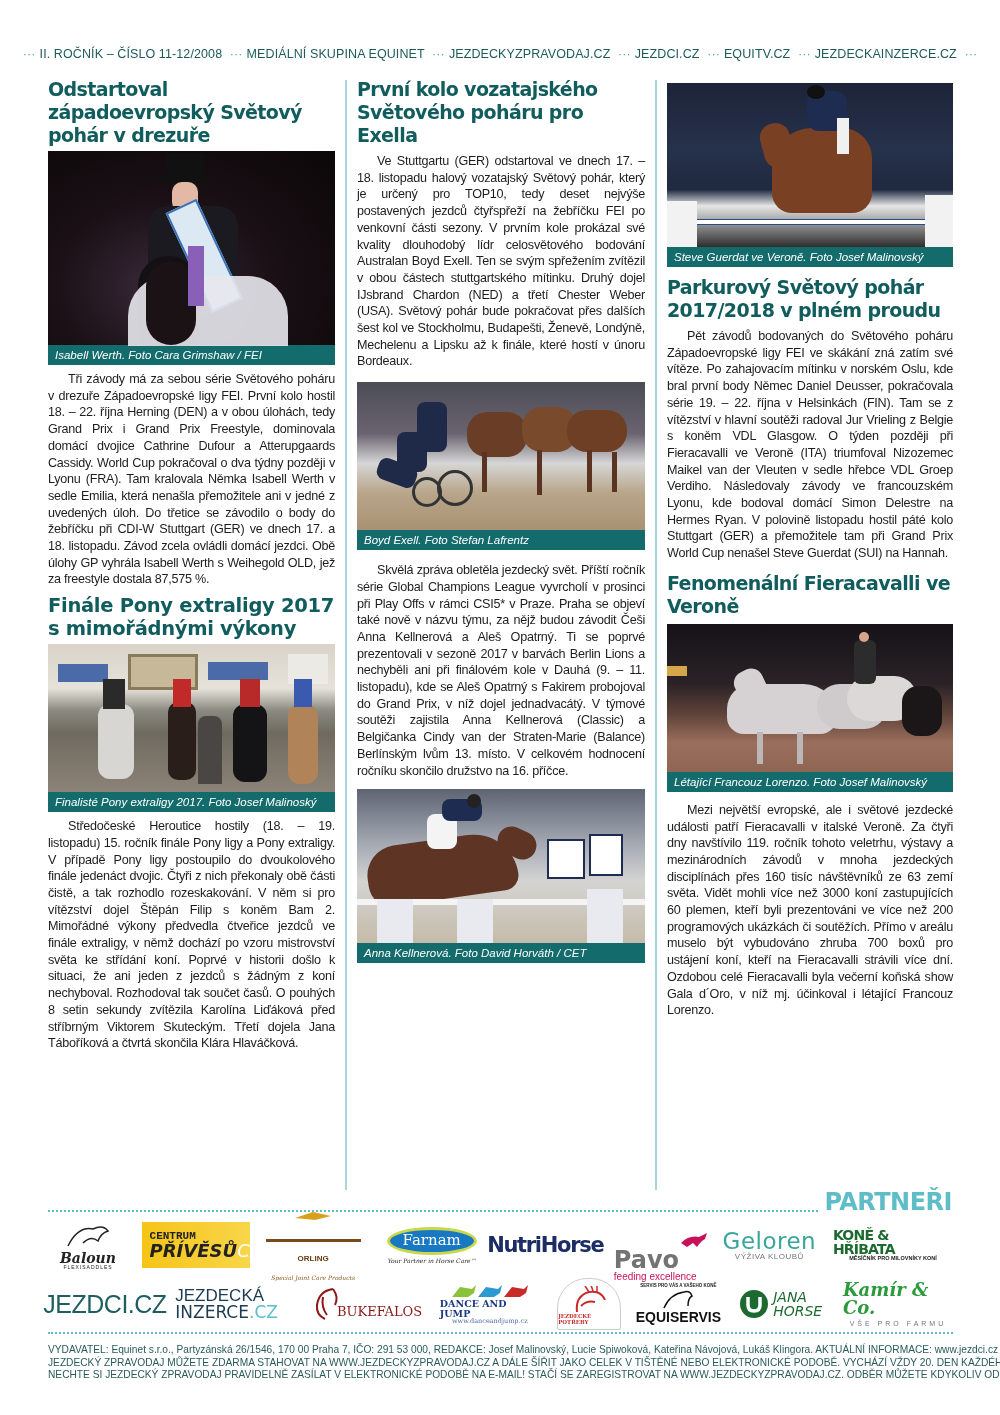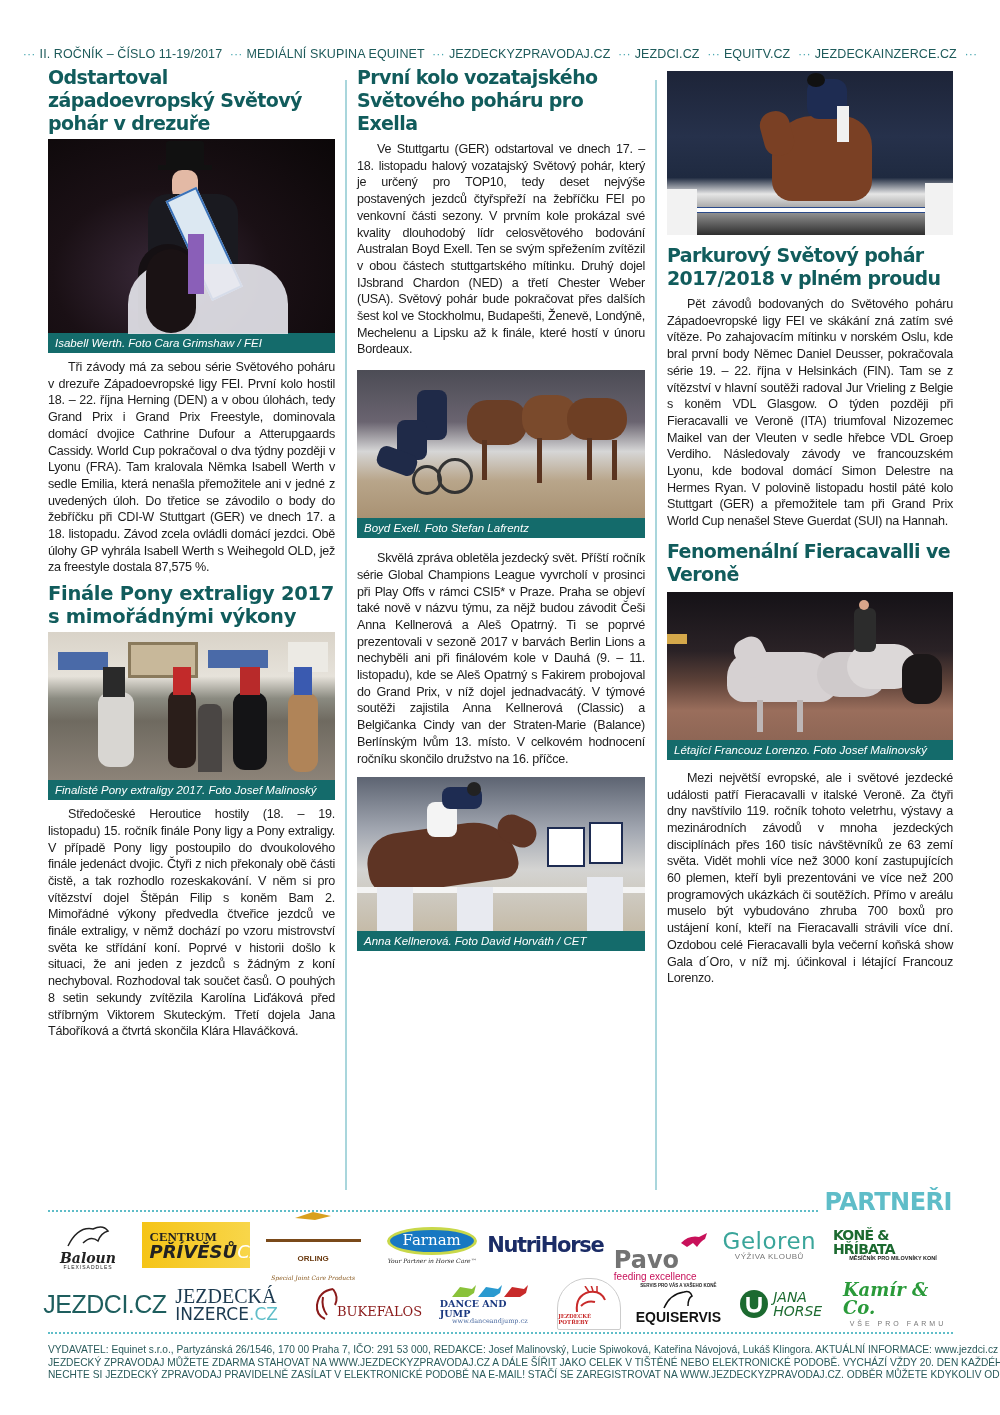--- a/index.html
+++ b/index.html
@@ -7,21 +7,21 @@
   body { font-family: "Liberation Sans", sans-serif; color: #222; position: relative; }
 
   .topbar {
     position: absolute; left: 0; top: 47px; width: 1000px; text-align: center;
     font-size: 12.5px; color: #1d5a5a; letter-spacing: 0.1px;
     font-family: "Liberation Sans Narrow", "Liberation Sans", sans-serif;
   }
   .topbar span { white-space: nowrap; }
   .topbar .sep { color: #4aa7b0; margin: 0 4px; }
 
-  .col { position: absolute; top: 66px; }
+  .col { position: absolute; top: 78px; }
   .col1 { left: 48px; width: 287px; }
   .col2 { left: 357px; width: 288px; }
   .col3 { left: 667px; width: 286px; }
   .vline { position: absolute; top: 80px; width: 2px; background: #a9d6dc; }
   .vl1 { left: 345px; height: 1110px; }
   .vl2 { left: 655px; height: 1110px; }
 
   .headline {
     font-family: "DejaVu Sans", sans-serif; font-weight: bold;
     color: #115c5c; font-size: 19px; line-height: 23px; letter-spacing: -0.6px;
@@ -67,21 +67,21 @@
   .footer {
     position: absolute; left: 48px; top: 1344px; width: 910px;
     font-size: 10.2px; line-height: 12.5px; color: #2a5b5b; white-space: nowrap;
     font-family: "Liberation Sans Narrow", "Liberation Sans", sans-serif;
   }
 </style>
 </head>
 <body>
 
 <div class="topbar">
-  <span class="sep">···</span><span>II. ROČNÍK – ČÍSLO 11-19/2017</span>
+  <span class="sep">···</span><span>II. ROČNÍK – ČÍSLO 11-12/2008</span>
   <span class="sep">···</span><span>MEDIÁLNÍ SKUPINA EQUINET</span>
   <span class="sep">···</span><span>JEZDECKYZPRAVODAJ.CZ</span>
   <span class="sep">···</span><span>JEZDCI.CZ</span>
   <span class="sep">···</span><span>EQUITV.CZ</span>
   <span class="sep">···</span><span>JEZDECKAINZERCE.CZ</span>
   <span class="sep">···</span>
 </div>
 
 <div class="vline vl1"></div>
 <div class="vline vl2"></div>
@@ -180,20 +180,21 @@
       <div class="img scene-guerdat" style="position:relative;">
         <div class="shape" style="left:105px;top:45px;width:100px;height:85px;background:#7a4024;border-radius:40px 30px 20px 20px;"></div>
         <div class="shape" style="left:95px;top:40px;width:30px;height:45px;background:#7a4024;border-radius:14px;transform:rotate(-15deg);"></div>
         <div class="shape" style="left:140px;top:8px;width:40px;height:40px;background:#1e2c52;border-radius:12px;"></div>
         <div class="shape" style="left:140px;top:2px;width:18px;height:14px;background:#111;border-radius:50%;"></div>
         <div class="shape" style="left:170px;top:35px;width:12px;height:36px;background:#f0f0f0;"></div>
         <div class="shape" style="left:30px;top:136px;width:230px;height:6px;background:#ffffff;border-top:1px solid #2a4a8a;border-bottom:1px solid #2a4a8a;"></div>
         <div class="shape" style="left:0;top:118px;width:30px;height:46px;background:#f2f2f2;"></div>
         <div class="shape" style="left:258px;top:112px;width:28px;height:52px;background:#f2f2f2;"></div>
       </div>
+      <div class="caption">Steve Guerdat ve Veroně. Foto Josef Malinovský</div>
     </div>
     <h2 class="headline" style="margin-top:9px;">Parkurový Světový pohár 2017/2018 v plném proudu</h2>
     <p class="body-text indent">Pět závodů bodovaných do Světového poháru Západoevropské ligy FEI ve skákání zná zatím své vítěze. Po zahajovacím mítinku v norském Oslu, kde bral první body Němec Daniel Deusser, pokračovala série 19. – 22. října v Helsinkách (FIN). Tam se z vítězství v hlavní soutěži radoval Jur Vrieling z Belgie s koněm VDL Glasgow. O týden později při Fieracavalli ve Veroně (ITA) triumfoval Nizozemec Maikel van der Vleuten v sedle hřebce VDL Groep Verdiho. Následovaly závody ve francouzském Lyonu, kde bodoval domácí Simon Delestre na Hermes Ryan. V polovině listopadu hostil páté kolo Stuttgart (GER) a přemožitele tam při Grand Prix World Cup nenašel Steve Guerdat (SUI) na Hannah.</p>
   </article>
 
   <article style="margin-top:10px;">
     <h2 class="headline">Fenomenální Fieracavalli ve Veroně</h2>
     <div class="photo" style="margin-top:6px;">
       <div class="img scene-verona" style="position:relative;">
         <div class="shape" style="left:60px;top:60px;width:110px;height:50px;background:#d6d1d2;border-radius:30px 40px 20px 20px;"></div>
@@ -218,21 +219,21 @@
 
 <div class="logos-row r1">
   <div class="logo" style="width:80px;">
     <svg width="50" height="30" viewBox="0 0 50 30">
         <path d="M5 25 Q15 5 30 8 Q40 3 45 10 Q38 12 35 20 Q28 14 20 22" fill="none" stroke="#222" stroke-width="1.5"></path>
       </svg>
     <span style="font-family:'DejaVu Serif',serif;font-style:italic;font-weight:bold;font-size:14px;">Baloun</span>
     <span style="font-size:5px;letter-spacing:1px;">FLEXISADDLES</span>
   </div>
   <div class="logo" style="width:108px;height:46px;background:linear-gradient(90deg,#f5c417,#f8d64a);align-items:flex-start;padding-left:8px;">
-    <span style="font-family:Liberation Serif, serif;font-weight:bold;font-size:13px;color:#222;">CENTRUM</span>
+    <span style="font-family:Liberation Mono, monospace;font-weight:bold;font-size:11px;color:#222;">CENTRUM</span>
     <span style="font-family:'DejaVu Sans',sans-serif;font-weight:bold;font-size:18px;color:#222;font-style:italic;"><span>PŘÍVĚSŮ</span><span style="color:#fff;font-weight:normal;">CZ</span></span>
   </div>
   <div class="logo" style="width:100px;gap:12px;">
     <svg width="40" height="16" viewBox="0 0 40 16">
         <path d="M2 8 L20 2 L38 6 L22 10 Z" fill="#d9a01e"></path>
       </svg>
     <div style="width:95px;height:3px;background:#7a4a1a;margin:1px 0;"></div>
     <span style="font-size:8px;font-weight:bold;color:#6a3a10;">ORLING</span>
     <span style="font-family:'DejaVu Serif',serif;font-style:italic;font-size:6px;color:#8a5a20;">Special Joint Care Products</span>
   </div>
@@ -266,21 +267,21 @@
 
 <div class="logos-row r2">
   <div class="logo" style="flex-direction:row;width:110px;">
     <svg width="28" height="28" viewBox="0 0 28 28">
         <path d="M0 0 H12 L6 8 L12 14 H0 Z M16 0 H28 V14 H16 L22 8 Z M0 14 H12 L6 20 L12 28 H0 Z M16 14 H28 V28 H16 L22 20 Z" fill="#1e5e5e"></path>
         <path d="M6 8 L12 14 L6 20 Z M22 8 L16 14 L22 20 Z" fill="#5fbdc8"></path>
       </svg>
     <span style="font-family:'Liberation Sans Narrow','Liberation Sans',sans-serif;font-size:25px;color:#1e5e5e;margin-left:4px;letter-spacing:-0.5px;">JEZDCI.CZ</span>
   </div>
   <div class="logo" style="width:120px;align-items:flex-start;">
-    <span style="font-family:Liberation Serif, serif;font-size:20px;color:#1c3a50;">JEZDECKÁ</span>
+    <span style="font-family:Liberation Sans, sans-serif;font-size:17px;color:#1c3a50;">JEZDECKÁ</span>
     <span style="font-family:'DejaVu Sans',sans-serif;font-size:17px;"><span style="color:#1c3a50;">INZERCE</span><span style="color:#5fbdc8;">.CZ</span></span>
   </div>
   <div class="logo" style="flex-direction:row;width:110px;">
     <svg width="28" height="34" viewBox="0 0 28 34">
         <path d="M20 2 Q6 4 4 18 Q3 28 12 32 M20 2 Q26 10 22 18 M10 10 Q8 20 14 28" fill="none" stroke="#8a1a1a" stroke-width="2"></path>
       </svg>
     <span style="font-family:'DejaVu Serif',serif;font-size:13px;color:#8a1a1a;margin-left:-4px;margin-top:14px;">BUKEFALOS</span>
   </div>
   <div class="logo" style="width:100px;">
     <svg width="80" height="16" viewBox="0 0 80 16">

